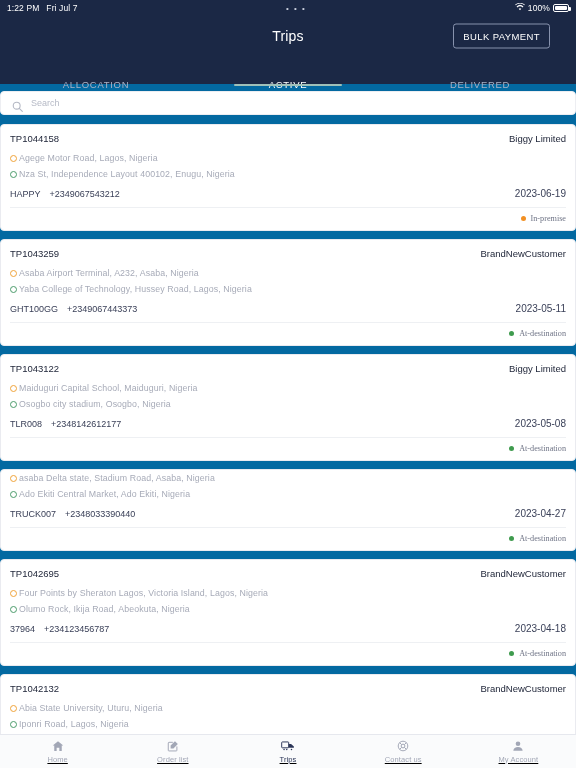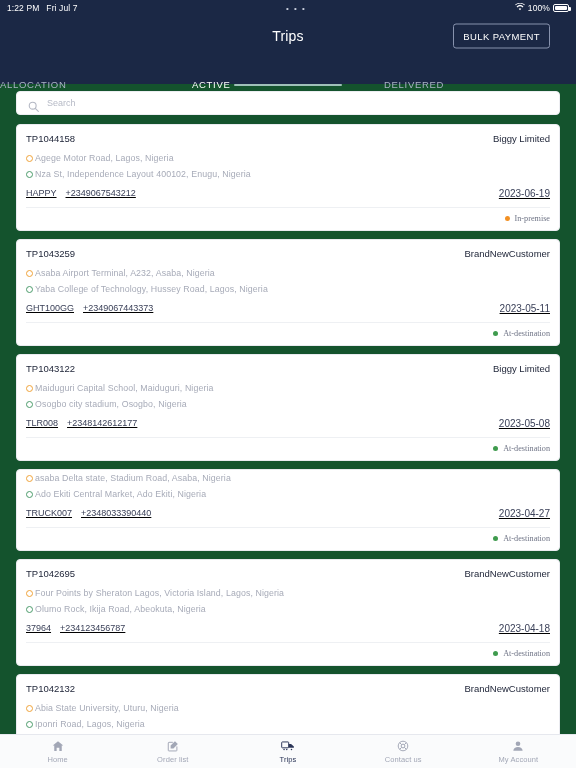--- a/index.html
+++ b/index.html
@@ -40,32 +40,32 @@
   }
   .title { color: #ffffff; font-size: 14px; font-weight: 400; letter-spacing: .2px; }
   .bulk-btn {
     position: absolute; right: 26px; top: 50%; transform: translateY(-50%);
     border: 1px solid #8792ad; border-radius: 3px; color: #ffffff;
     font-size: 9.5px; letter-spacing: .4px; padding: 6px 9px; background: transparent;
     font-family: inherit; cursor: pointer;
   }
   .tabs { display: flex; height: 28px; }
   .tab {
-    flex: 1; display: flex; align-items: center; justify-content: flex-start;
+    flex: 1; display: flex; align-items: center; justify-content: center;
     color: #aab2c6; font-size: 9.5px; letter-spacing: .7px;
     position: relative; cursor: pointer; padding-bottom: 2px; margin-top: 28px;
   }
   .tab.active { color: #ffffff; }
   .tab.active::after {
     content: ""; position: absolute; left: 22%; right: 22%; bottom: 0;
     height: 2px; background: #9fc0b8; border-radius: 1px;
   }
 
   
-  .body { flex: 1; background: #14532d; overflow: hidden; padding: 0 16px; }
+  .body { flex: 1; background: #0369a1; overflow: hidden; padding: 0 0; }
 
   .searchbar {
     margin: 7px 0 9px; height: 24px; background: #ffffff; border-radius: 4px;
     display: flex; align-items: center; gap: 8px; padding: 0 11px;
     border: 1px solid #edeef2;
   }
   .search-ico { width: 11px; height: 11px; flex: none; color: #b4b8c4; }
   .search-input {
     border: 0; outline: 0; background: transparent; flex: 1;
     font-family: inherit; font-size: 9px; color: #3a4156;
@@ -84,43 +84,42 @@
   .trip-id { font-size: 9.5px; color: #22283b; font-weight: 400; }
   .customer { font-size: 9.5px; color: #22283b; }
 
   .addr { display: flex; align-items: center; gap: 2px; padding: 3px 0; }
   .marker { width: 7px; height: 7px; border-radius: 50%; border: 1.2px solid; flex: none; }
   .marker.origin { border-color: #f0a33a; }
   .marker.dest { border-color: #4b9c6b; }
   .addr-text { font-size: 8.8px; color: #a7abb8; letter-spacing: .1px; }
 
   .row-meta {
-    display: flex; justify-content: space-between; align-items: flex-start;
+    display: flex; justify-content: space-between; align-items: center;
     padding: 6px 0 8px;
-    text-decoration: underline;
   }
   .veh { font-size: 9px; color: #3a4058; display: flex; gap: 9px; }
   .date { font-size: 10px; color: #3a4058; }
 
   .row-status {
     border-top: 1px solid #eef0f3; padding: 6px 0 7px;
     display: flex; justify-content: flex-end; align-items: center; font-family: Liberation Serif, serif;
   }
   .status { display: flex; align-items: center; gap: 5px; font-size: 8.2px; color: #6f7486; }
   .status-dot { width: 5px; height: 5px; border-radius: 50%; flex: none; }
 
   
   .bottomnav {
     position: absolute; left: 0; right: 0; bottom: 0; height: 34px;
     background: #fafbfc; border-top: 1px solid #e6e8ee;
     display: flex; align-items: center;
   }
   .nav-item {
     flex: 1; display: flex; flex-direction: column; align-items: center;
-    justify-content: center; gap: 2px; cursor: pointer; height: 100%;
+    justify-content: center; gap: 2px; cursor: pointer; height: 100%; text-decoration: underline;
   }
   .nav-ico { height: 13px; display: flex; align-items: center; justify-content: center; color: #a2a7b6; }
   .nav-item.active .nav-ico { color: #2b3557; }
   .nav-label { font-size: 7.5px; color: #a2a7b6; letter-spacing: .1px; }
   .nav-item.active .nav-label { color: #2b3557; }
 </style>
 </head>
 <body>
 
 <div class="app">

